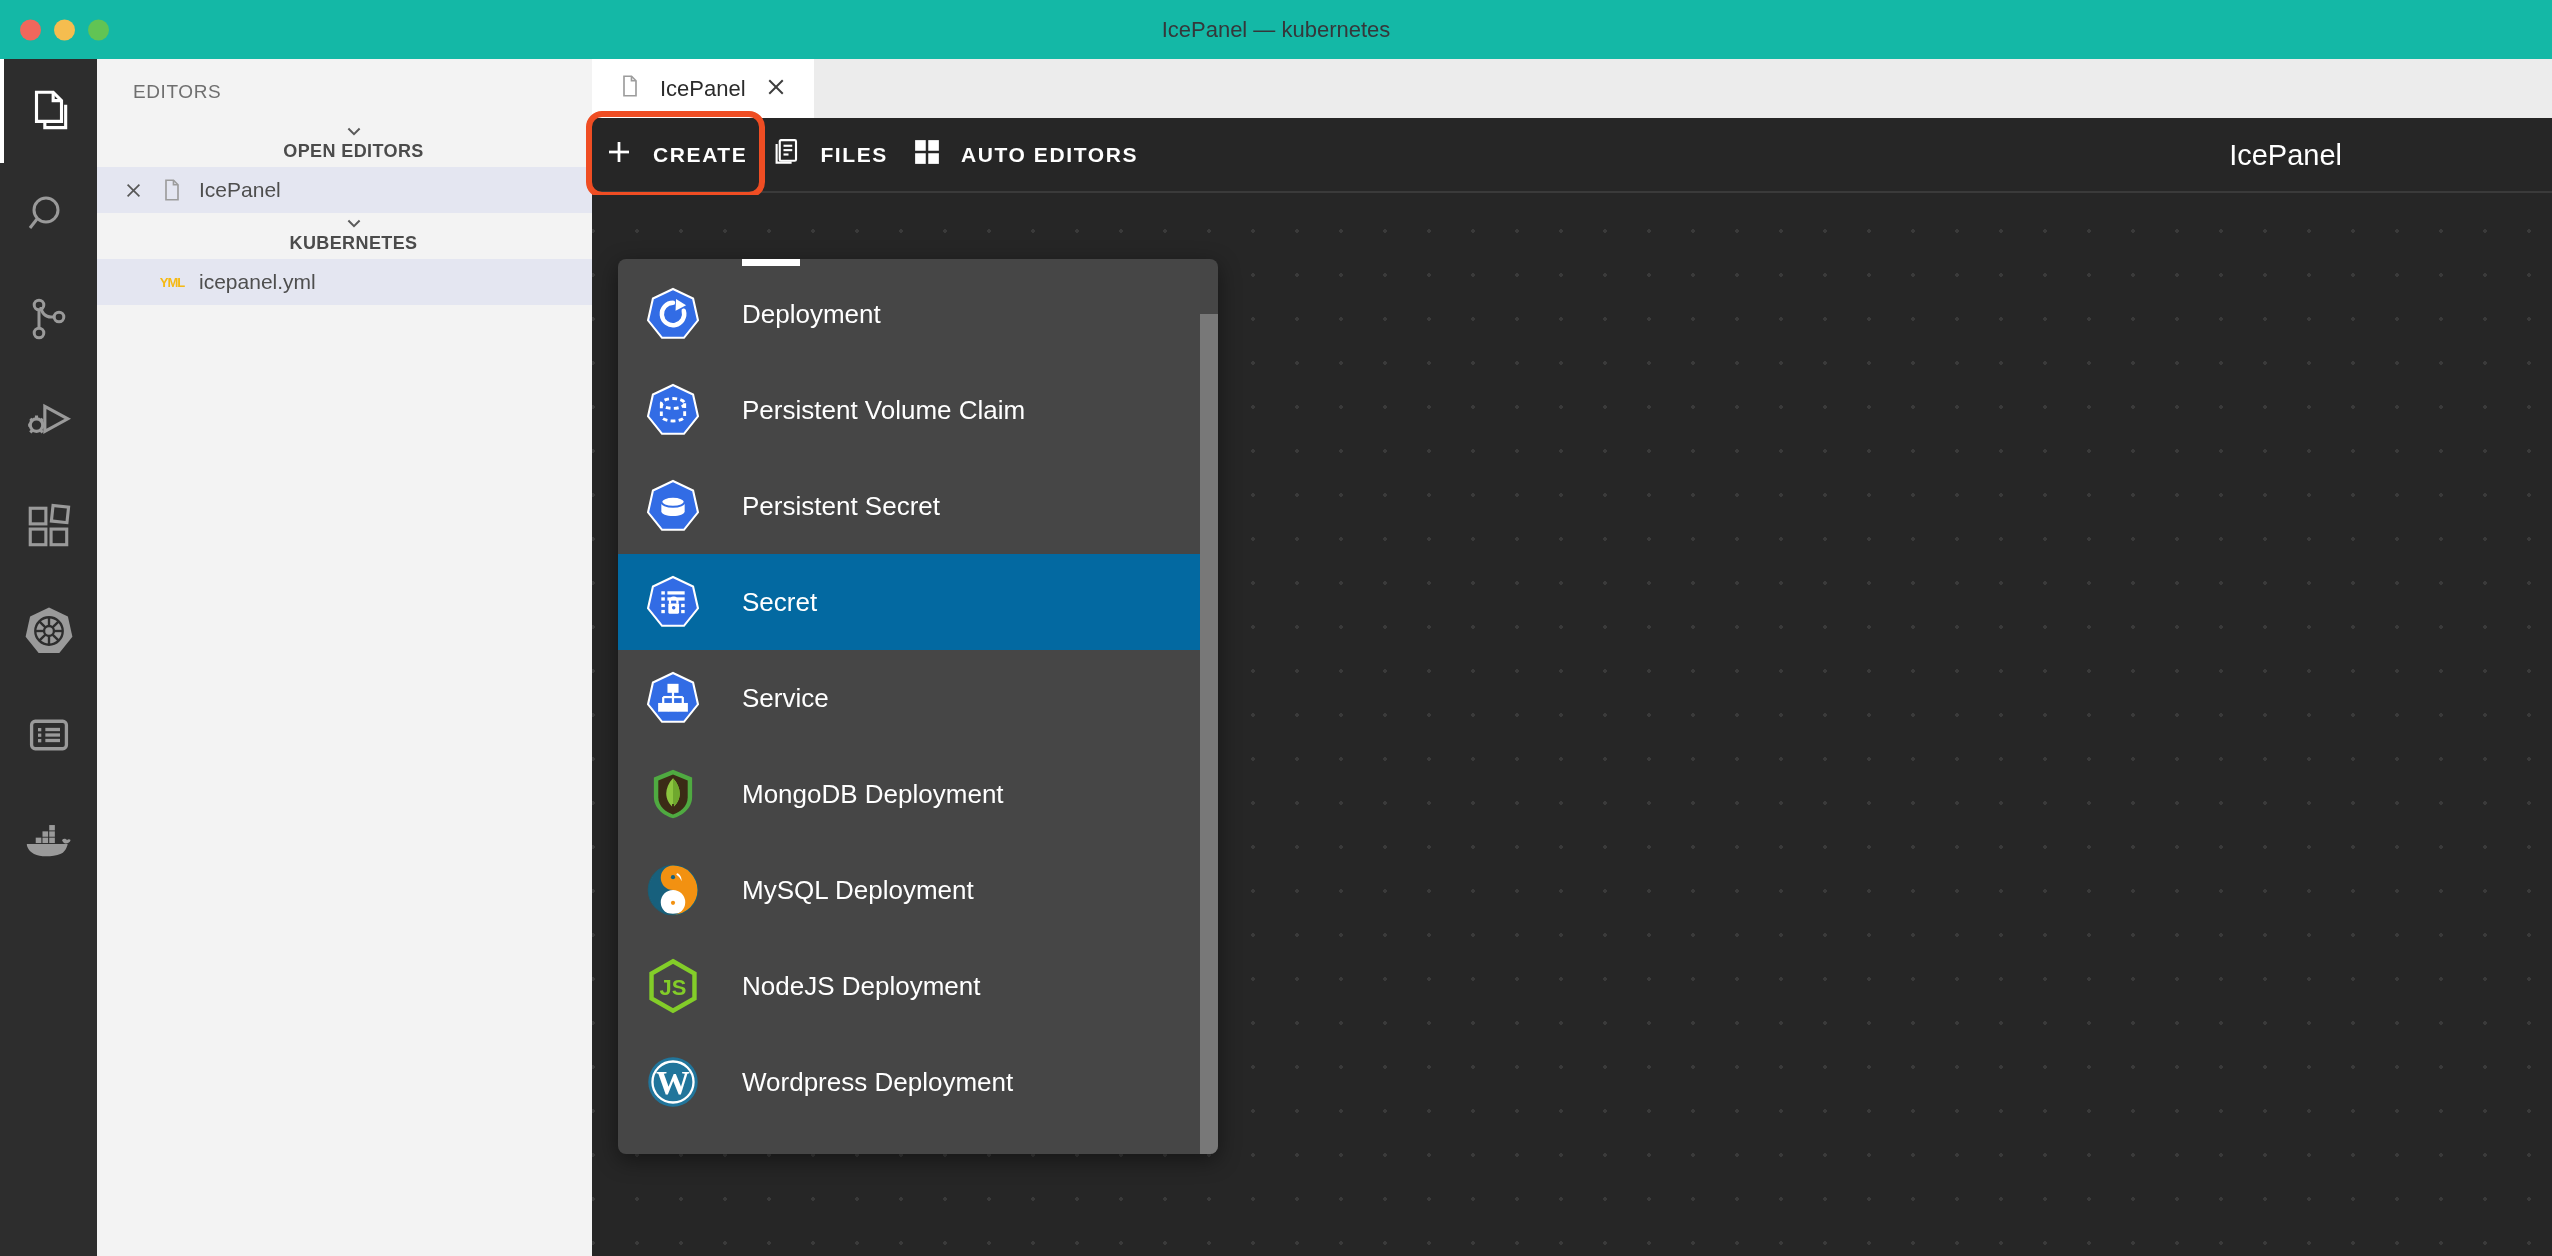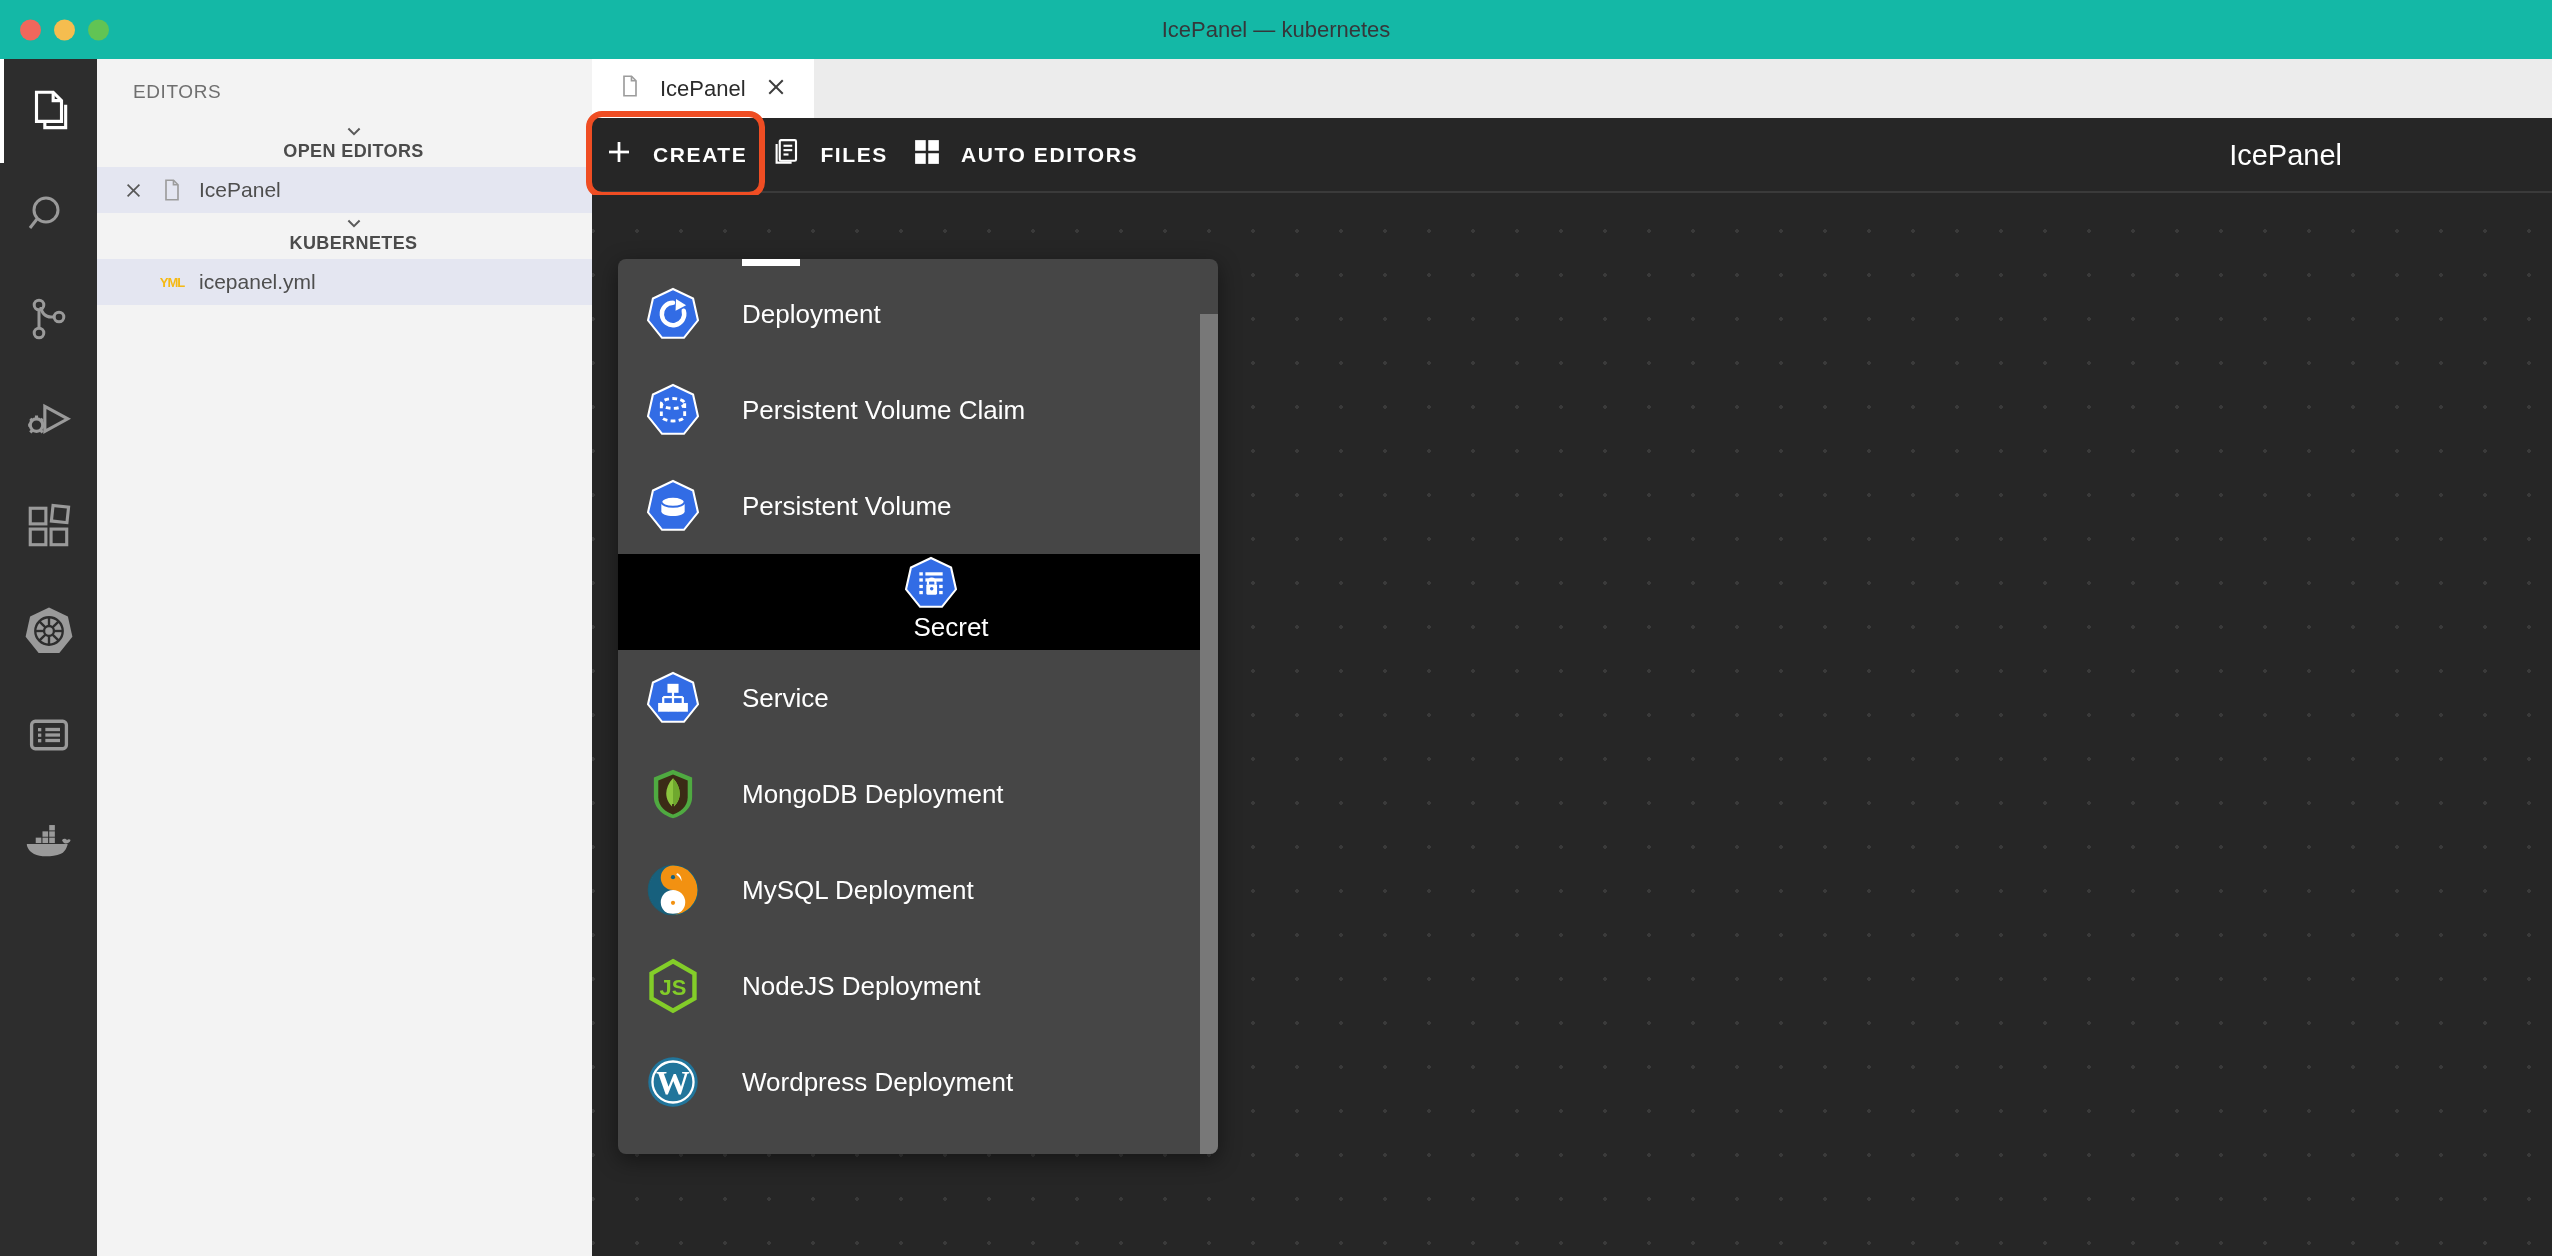--- a/index.html
+++ b/index.html
@@ -153,21 +153,21 @@
     position: absolute; inset: 0;
     overflow: hidden;
   }
   .dd-inner { padding-top: 5px; }
   .dd-item {
     display: flex; align-items: center;
     height: 96px; padding-left: 26px;
     color: #ffffff; font-size: 26px;
     cursor: pointer;
   }
-  .dd-item.hovered { background: #000000; flex-direction: column; }
+  .dd-item.hovered { background: #0369a1; }
   .dd-icon {
     width: 58px; height: 58px;
     display: flex; align-items: center; justify-content: center;
     flex: none;
   }
   .dd-label { margin-left: 40px; }
   .dd-partial {
     height: 16px; margin-left: 124px; width: 58px;
     background: #ffffff; border-radius: 3px 3px 0 0;
     margin-top: -14px;
@@ -428,21 +428,21 @@
           </div>
 
           <div class="dd-item">
             <span class="dd-icon">
               <svg width="56" height="56" viewBox="0 0 24 24">
                 <polygon points="12,1.3 20.6,5.4 22.7,14.7 16.7,22.2 7.3,22.2 1.3,14.7 3.4,5.4" fill="#326ce5" stroke="#ffffff" stroke-width="0.9"></polygon>
                 <path d="M7 10.2c0-1.2 2.2-2.1 5-2.1s5 .9 5 2.1v4c0 1.2-2.2 2.1-5 2.1s-5-.9-5-2.1z" fill="#ffffff"></path>
                 <ellipse cx="12" cy="10.2" rx="5" ry="2.1" fill="#ffffff" stroke="#326ce5" stroke-width="0.8"></ellipse>
               </svg>
             </span>
-            <span class="dd-label">Persistent Volume</span>
+            <span class="dd-label">Persistent Secret</span>
           </div>
 
           <div class="dd-item hovered">
             <span class="dd-icon">
               <svg width="56" height="56" viewBox="0 0 24 24">
                 <polygon points="12,1.3 20.6,5.4 22.7,14.7 16.7,22.2 7.3,22.2 1.3,14.7 3.4,5.4" fill="#326ce5" stroke="#ffffff" stroke-width="0.9"></polygon>
                 <g fill="#ffffff">
                   <rect x="7" y="7.4" width="1.5" height="1.4"></rect>
                   <rect x="9.6" y="7.4" width="7.4" height="1.4"></rect>
                   <rect x="7" y="10" width="1.5" height="1.4"></rect>

